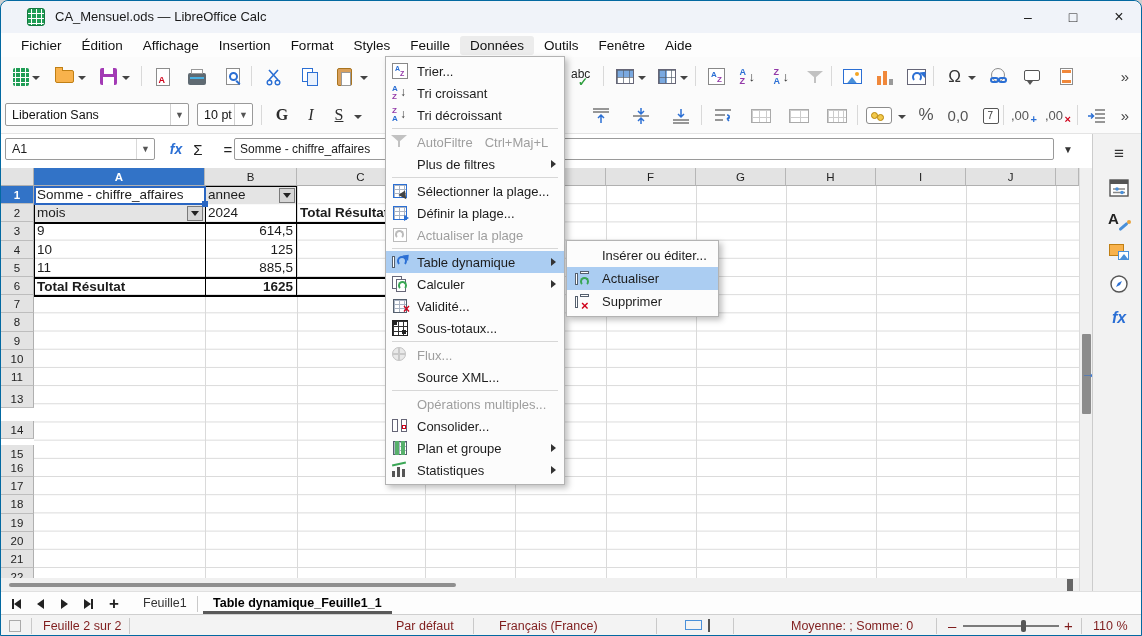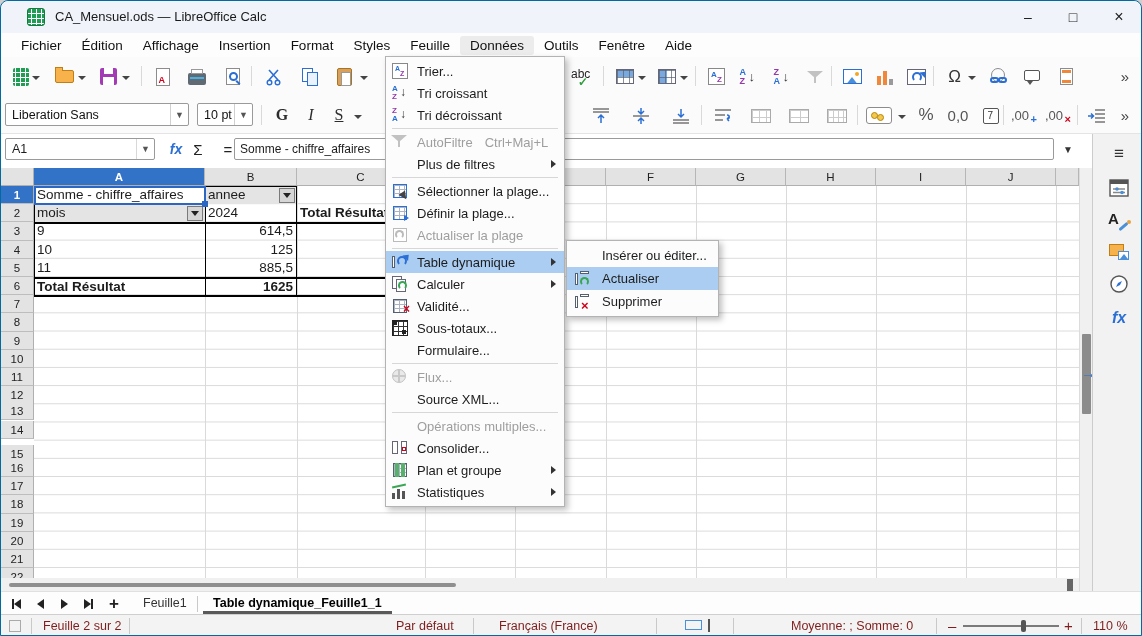--- a/index.html
+++ b/index.html
@@ -414,21 +414,21 @@
         <div class="rowhead" style="top: 36.4px;">3</div>
         <div class="rowhead" style="top: 54.6px;">4</div>
         <div class="rowhead" style="top: 72.8px;">5</div>
         <div class="rowhead" style="top: 91px;">6</div>
         <div class="rowhead" style="top: 109.2px;">7</div>
         <div class="rowhead" style="top: 127.4px;">8</div>
         <div class="rowhead" style="top: 145.6px;">9</div>
         <div class="rowhead" style="top: 163.8px;">10</div>
         <div class="rowhead" style="top: 182px;">11</div>
         <div class="rowhead" style="top: 200.2px;">12</div>
-        <div class="rowhead" style="top: 216px;">13</div>
+        <div class="rowhead" style="top: 204px;">13</div>
         <div class="rowhead" style="top: 235px;">14</div>
         <div class="rowhead" style="top: 259px;">15</div>
         <div class="rowhead" style="top: 273px;">16</div>
         <div class="rowhead" style="top: 291.2px;">17</div>
         <div class="rowhead" style="top: 309.4px;">18</div>
         <div class="rowhead" style="top: 327.6px;">19</div>
         <div class="rowhead" style="top: 345.8px;">20</div>
         <div class="rowhead" style="top: 364px;">21</div>
         <div class="rowhead" style="top: 382.2px;">22</div>
       </div>
@@ -608,24 +608,20 @@
         </span>
       <span class="lbl">Validité...</span>
     </div>
     <div class="dmi">
       <span class="mic">
           <span class="tblic" style="inset:1px 2px;border-color:#222;background-image:linear-gradient(#333 1px,transparent 1px),linear-gradient(90deg,#333 1px,transparent 1px);background-size:5px 5px"></span>
           <span style="position:absolute;left:3px;top:2px;width:4px;height:4px;background:#222"></span>
           <span style="position:absolute;left:12px;top:11px;width:4px;height:4px;background:#222"></span>
         </span>
       <span class="lbl">Sous-totaux...</span>
-    </div>
-    <div class="dmi">
-      <span class="mic"></span>
-      <span class="lbl">Formulaire...</span>
     </div>
     <div class="msep"></div>
     <div class="dmi dis">
       <span class="mic">
           <span style="position:absolute;left:2px;top:1px;width:14px;height:14px;border:1.5px solid #c0c0c0;border-radius:50%;background:#e9e9e9"></span>
           <span style="position:absolute;left:8px;top:1px;width:2px;height:14px;background:#c9c9c9"></span>
           <span style="position:absolute;left:2px;top:7px;width:14px;height:2px;background:#c9c9c9"></span>
         </span>
       <span class="lbl">Flux...</span>
     </div>

